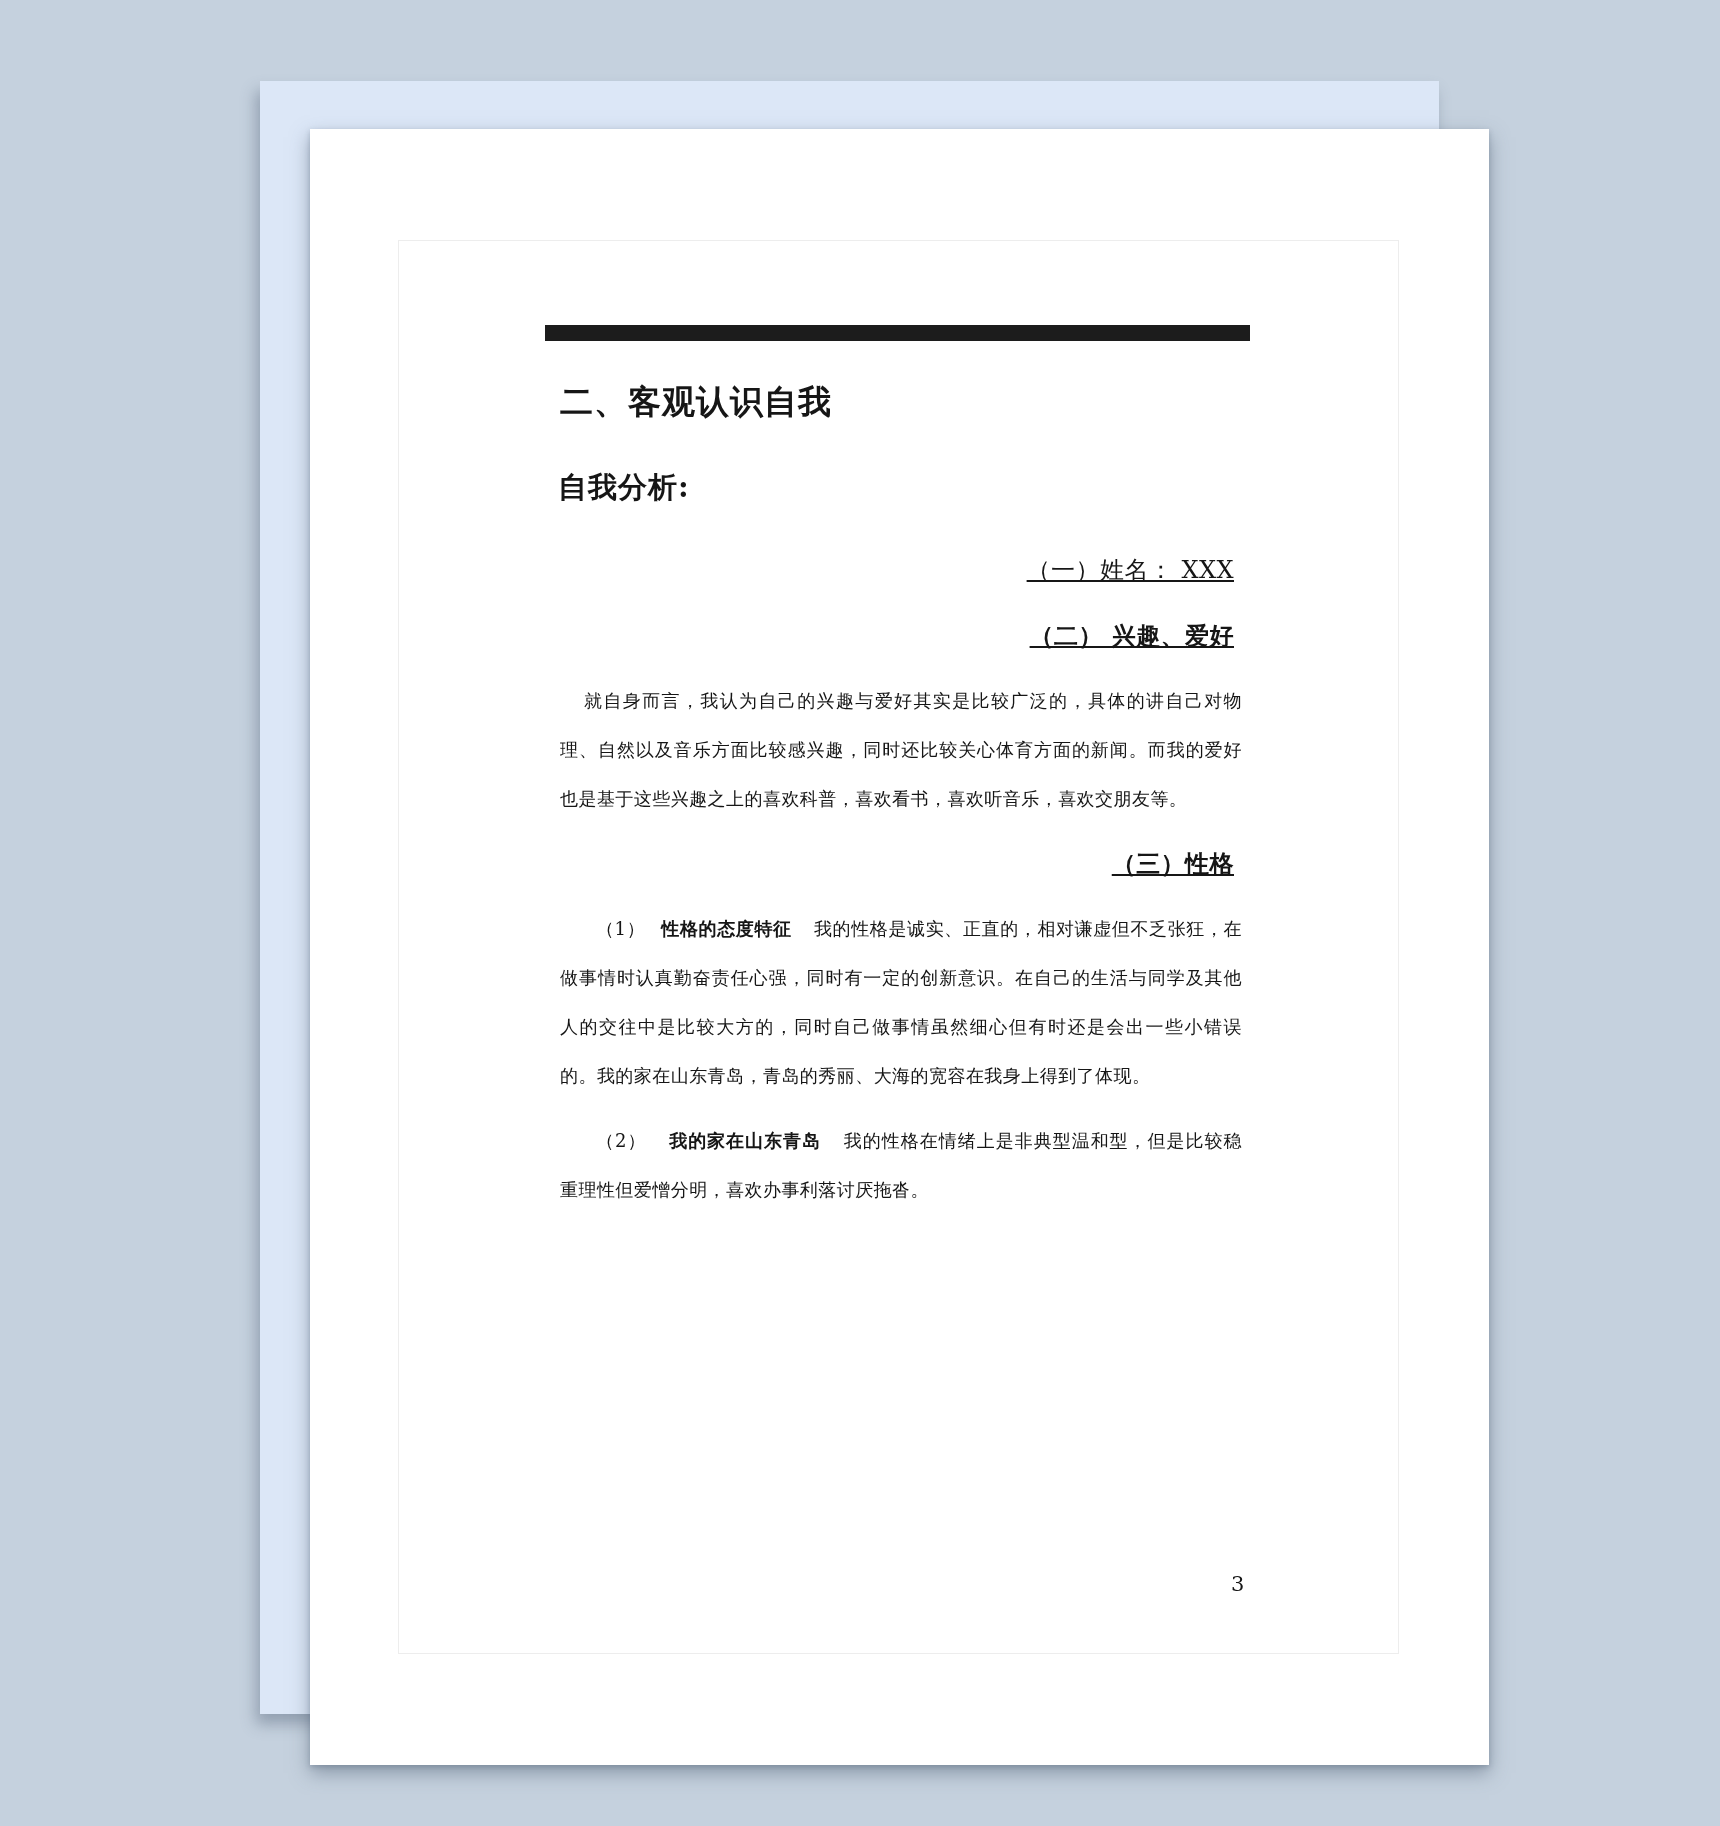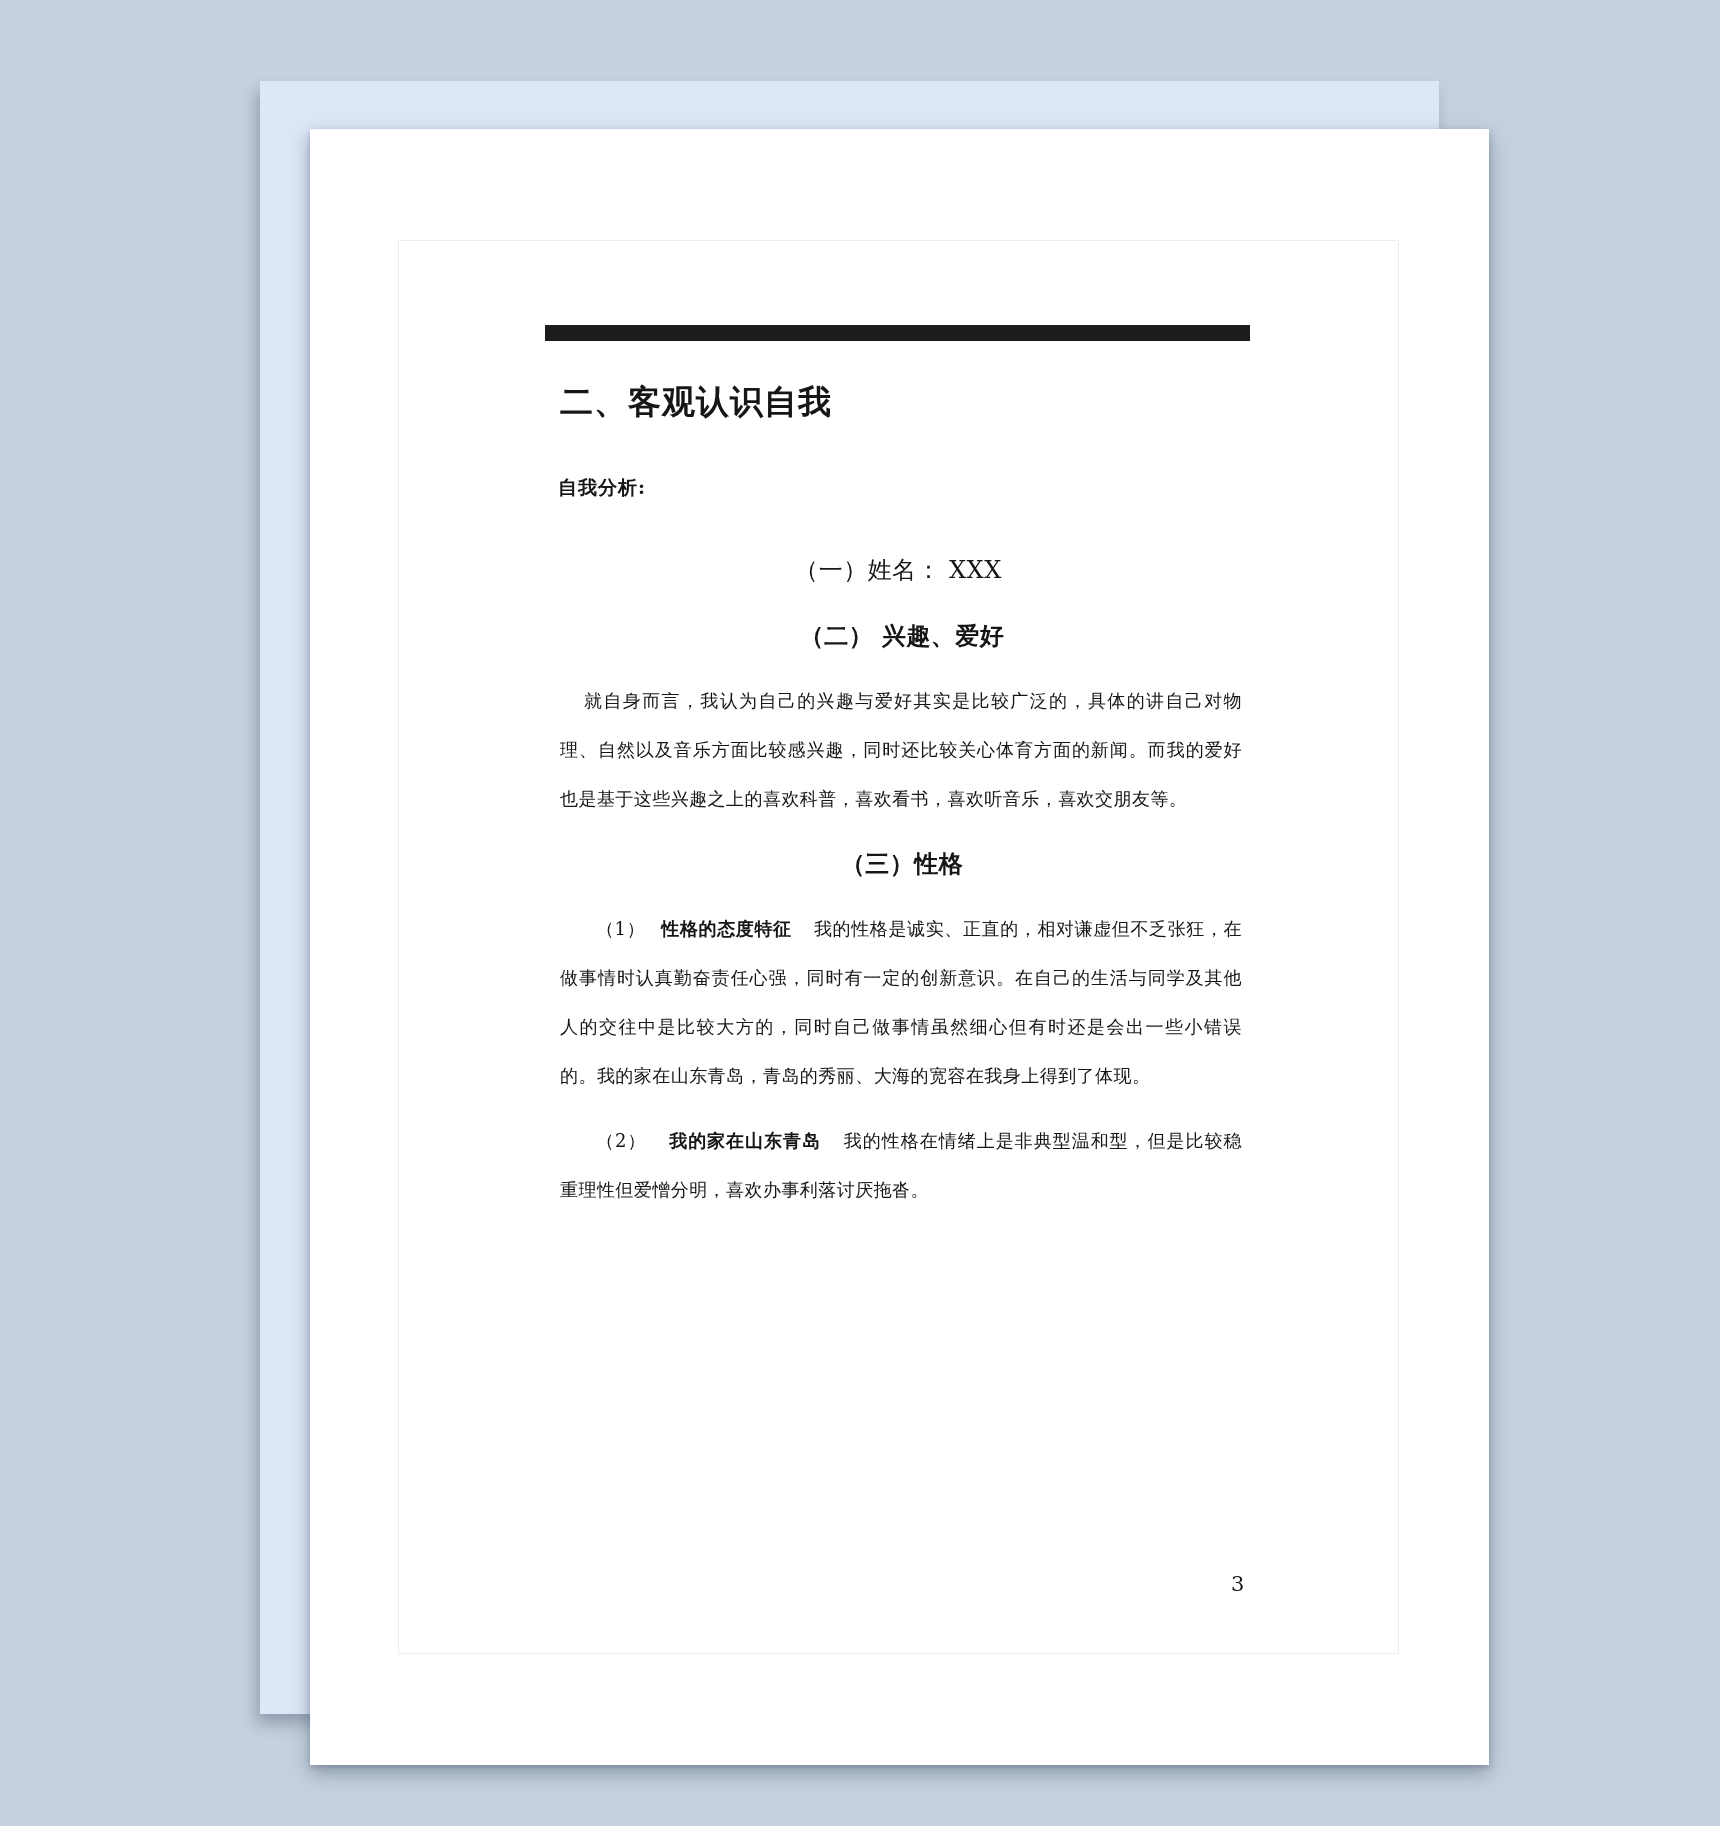--- a/index.html
+++ b/index.html
@@ -37,28 +37,28 @@
     background:var(--rule);
   }
   .content{
     position:absolute;left:226px;top:232px;width:730px;
   }
   .content h1{
     font-size:33px;line-height:49px;font-weight:bold;
     margin:0 0 21px 8px;letter-spacing:1px;white-space:nowrap;
   }
   .content h2{
-    font-size:19px;line-height:49px;font-weight:bold;
+    font-size:29px;line-height:49px;font-weight:bold;
     margin:0 0 10px 6px;letter-spacing:1px;white-space:nowrap;
   }
   #doc-body p{
     font-size:18px;line-height:49px;letter-spacing:.45px;
     text-align:justify;word-break:break-all;margin:0;
   }
-  #doc-body p.item{font-size:24px;white-space:nowrap;text-align:center;padding-left:2px;}
+  #doc-body p.item{font-size:24px;white-space:nowrap;text-align:right;padding-left:2px;text-decoration:underline;}
   #doc-body p.item.strong{font-weight:bold;margin-left:8px;}
   #doc-body p.para.small{text-indent:16px;}
   #doc-body p.para.num{text-indent:28px;}
   #doc-body b{font-weight:bold;}
   .pagenum{
     position:absolute;left:913px;top:1432px;width:20px;
     font-size:21px;line-height:30px;text-align:center;
   }
 </style>
 </head>

